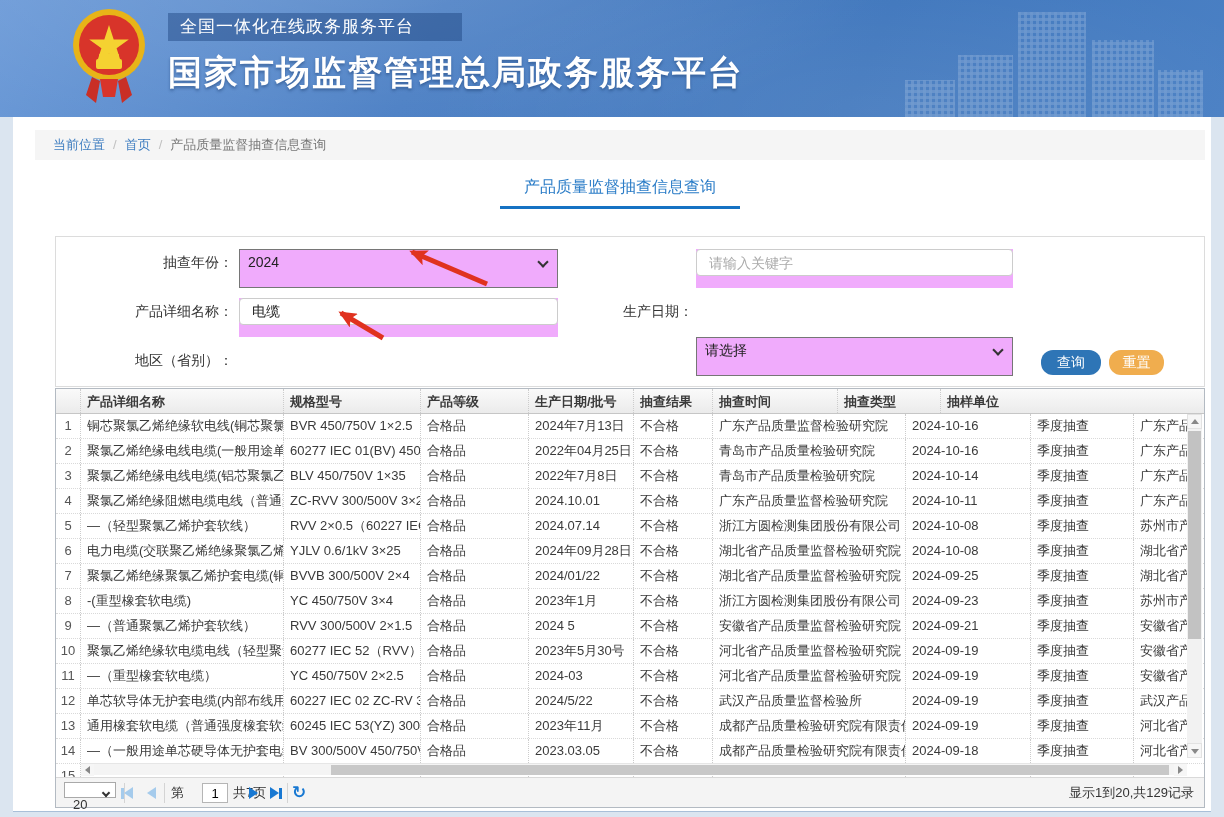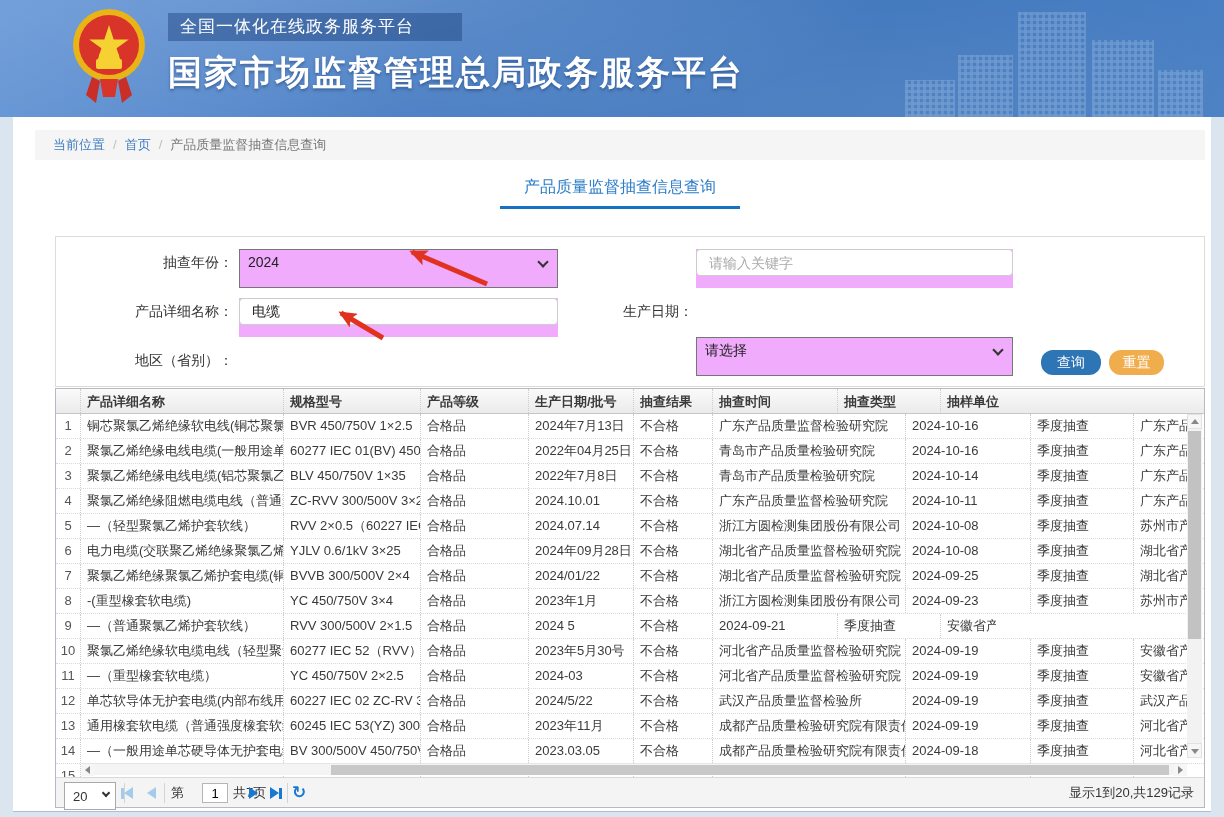--- a/index.html
+++ b/index.html
@@ -86,22 +86,22 @@
   .tri-rt { border-top:4px solid transparent; border-bottom:4px solid transparent; border-left:5px solid #888; margin:2px auto; }
   .hscroll { position:absolute; left:25px; top:374px; width:1106px; height:12px; background:#f4f4f4;
     border-top:1px solid #e6e6e6; z-index:6; }
   .hscroll .sb-btn { position:absolute; top:0; width:13px; height:12px; background:#f6f6f6; }
   .hscroll .left { left:0; } .hscroll .right { right:0; }
   .hthumb { position:absolute; left:250px; top:1px; width:838px; height:10px; background:#c8c8c8; }
 
   
   .pager { position:absolute; left:0; top:388px; width:1148px; height:30px; background:#f4f4f4;
     border-top:1px solid #d9d9d9; font-size:13px; color:#333; }
-  .pg-size { position:absolute; left:8px; top:4px; width:52px; height:28px; border:1px solid #a9a9a9;
-    background:#fff; font-size:13px; line-height:20px; padding:4px 18px 0 8px; position:absolute; }
+  .pg-size { position:absolute; left:8px; top:4px; width:52px; height:16px; border:1px solid #a9a9a9;
+    background:#fff; font-size:13px; line-height:20px; padding:12px 18px 0 8px; position:absolute; }
   .pg-size .chev { position:absolute; right:6px; top:7px; width:6px; height:6px;
     border-right:2px solid #333; border-bottom:2px solid #333; transform:rotate(45deg); }
   .pg-sep { position:absolute; top:5px; width:1px; height:20px; background:#d4d4d4; }
   .pg-btn { position:absolute; top:6px; width:18px; height:18px; display:flex; align-items:center;
     justify-content:center; cursor:pointer; }
   .pbar { width:3px; height:11px; background:currentColor; }
   .ptri-l { width:0; height:0; border-top:6px solid transparent; border-bottom:6px solid transparent; border-right:9px solid currentColor; }
   .ptri-r { width:0; height:0; border-top:6px solid transparent; border-bottom:6px solid transparent; border-left:9px solid currentColor; }
   .disabled { color:#a5cbec; } .enabled { color:#1878d2; }
   .pg-label { position:absolute; top:0; line-height:30px; }
@@ -303,20 +303,21 @@
     <div class="cell c9">苏州市产</div>
   </div>
 
   <div class="grid-row">
     <div class="cell c0">9</div>
     <div class="cell c1">—（普通聚氯乙烯护套软线）</div>
     <div class="cell c2">RVV 300/500V 2×1.5（</div>
     <div class="cell c3">合格品</div>
     <div class="cell c4">2024 5</div>
     <div class="cell c5">不合格</div>
+    <div class="cell c6">安徽省产品质量监督检验研究院</div>
     <div class="cell c7">2024-09-21</div>
     <div class="cell c8">季度抽查</div>
     <div class="cell c9">安徽省产</div>
   </div>
 
   <div class="grid-row">
     <div class="cell c0">10</div>
     <div class="cell c1">聚氯乙烯绝缘软电缆电线（轻型聚氯乙</div>
     <div class="cell c2">60277 IEC 52（RVV） 3</div>
     <div class="cell c3">合格品</div>

